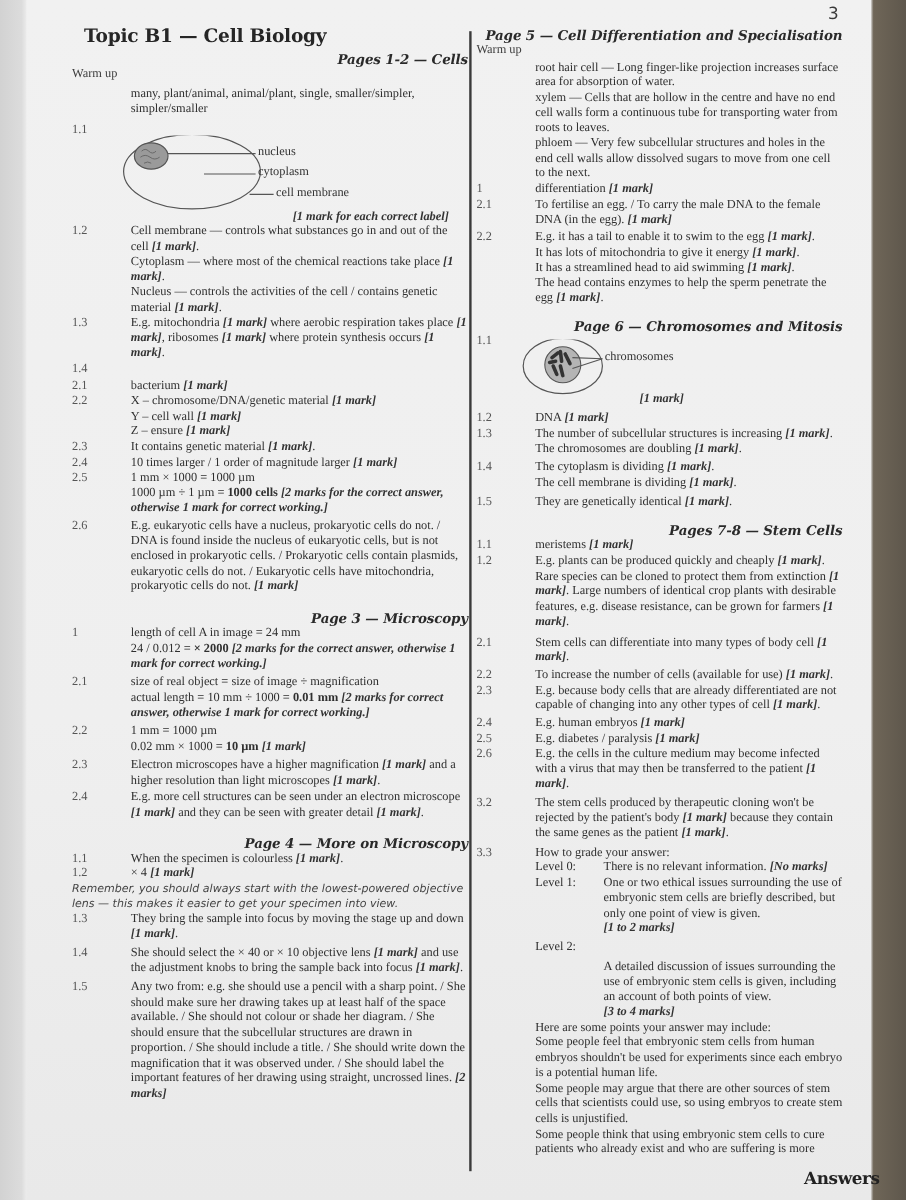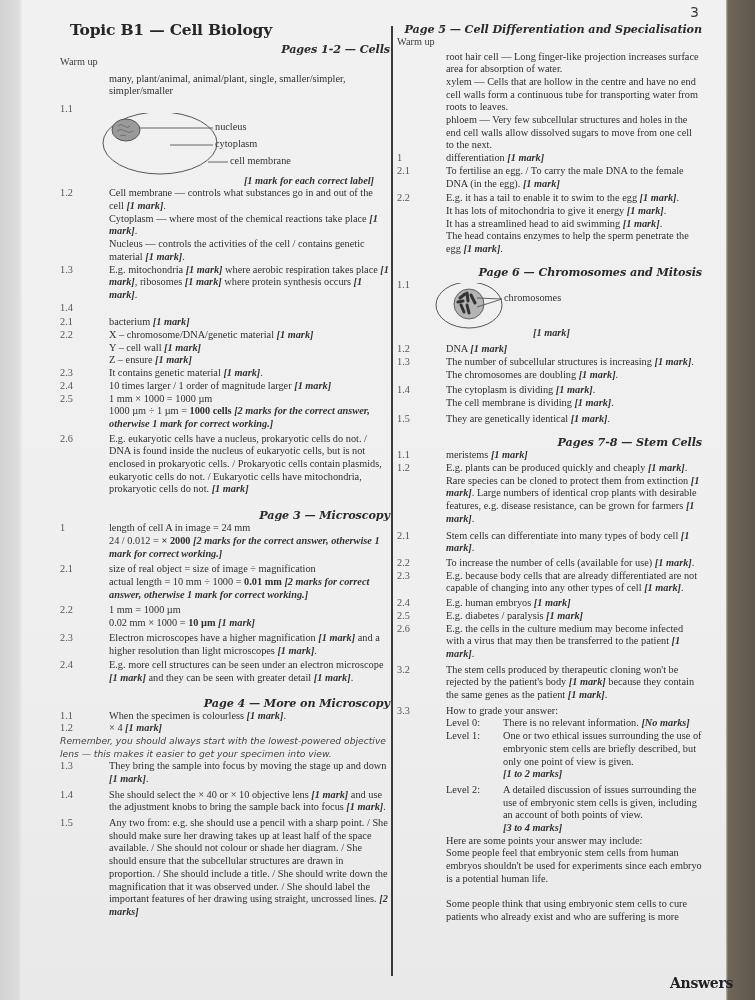--- a/index.html
+++ b/index.html
@@ -320,24 +320,24 @@
     <div class="row" style="margin-top:3px">
         <span class="qn">3.3</span>
       <span class="txt">
         <span>How to grade your answer:</span>
         <div class="levels">
           <span>Level 0:</span>
           <span><span>There is no relevant information.  </span><span class="mk">[No marks]</span></span>
           <span>Level 1:</span>
           <span><span>One or two ethical issues surrounding the use of embryonic stem cells are briefly described, but only one point of view is given.</span><br><span class="mk">[1 to 2 marks]</span></span>
           <span style="margin-top:3px">Level 2:</span>
-          <span style="margin-top:3px"><span>A detailed discussion of issues surrounding the use of embryonic stem cells is given, including an account of both points of view.</span><br><span class="mk">[3 to 4 marks]</span></span>
+          <span style="margin-top:19px"><span>A detailed discussion of issues surrounding the use of embryonic stem cells is given, including an account of both points of view.</span><br><span class="mk">[3 to 4 marks]</span></span>
         </div>
         <span>Here are some points your answer may include:</span><br>
         <span>Some people feel that embryonic stem cells from human embryos shouldn't be used for experiments since each embryo is a potential human life.</span><br>
-        <br>
+        <span>Some people may argue that there are other sources of stem cells that scientists could use, so using embryos to create stem cells is unjustified.</span><br>
         <span>Some people think that using embryonic stem cells to cure patients who already exist and who are suffering is more</span>
       </span>
       </div>
   </div>
 </div>
 
 <div class="answers">Answers</div>
 
 </body></html>

